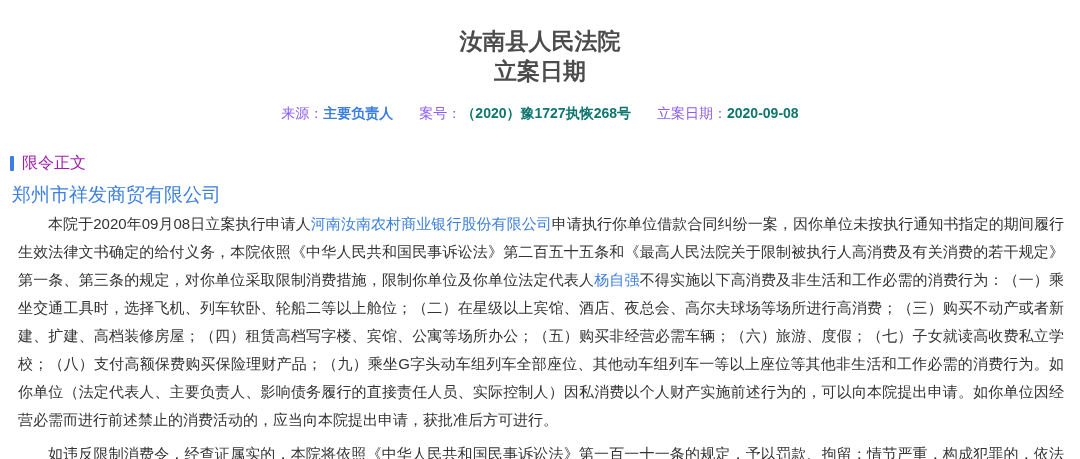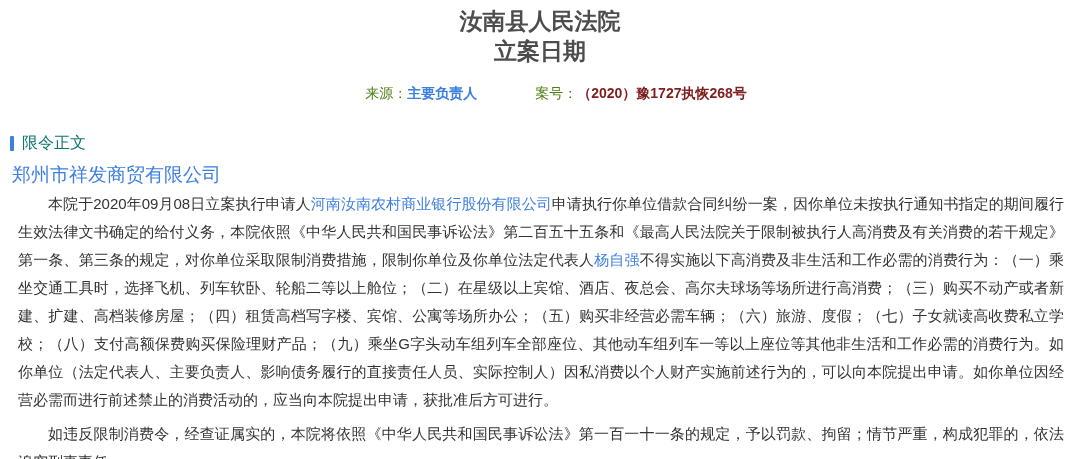--- a/index.html
+++ b/index.html
@@ -6,47 +6,47 @@
   .page {
     position: relative;
     width: 1080px;
     height: 459px;
     background: #ffffff;
     overflow: hidden;
     box-sizing: border-box;
     font-family: "Liberation Sans", "DejaVu Sans", sans-serif;
     color: #333333;
   }
-  .doc-header { text-align: center; padding-top: 6px; }
+  .doc-header { text-align: center; padding-top: 26px; }
   .doc-title {
     font-size: 23px;
     line-height: 30px;
     font-weight: 600;
     color: #4c4c4c;
   }
   .meta-row {
     margin-top: 17px;
     display: flex;
     justify-content: center;
     align-items: center;
     font-size: 14px;
     line-height: 20px;
   }
   .meta-group { margin: 0 13px; white-space: nowrap; }
-  .meta-label { color: #4d7c0f; margin-left: 32px; }
-  .meta-value { color: #7f1d1d; font-weight: 600; }
+  .meta-label { color: #8b5cf6; }
+  .meta-value { color: #0f766e; font-weight: 600; }
   .link { color: #3d7fe0; text-decoration: none; cursor: pointer; }
   .link-bold { font-weight: 600; }
   .section-header {
     display: flex;
     align-items: center;
     margin: 30px 0 0 10px;
     font-size: 16px;
     line-height: 20px;
-    color: #0f766e;
+    color: #a21caf;
   }
   .accent-bar {
     width: 4px;
     height: 15px;
     background: #3d7fe0;
     border-radius: 1px;
     margin-right: 8px;
   }
   .company-line { margin: 12px 0 0 12px; font-size: 19px; line-height: 19px; }
   .order-body {
@@ -64,20 +64,21 @@
 <div class="page">
 
   <div class="doc-header">
     <div class="doc-title">汝南县人民法院</div>
     <div class="doc-title">立案日期</div>
   </div>
 
   <div class="meta-row">
     <span class="meta-group"><span class="meta-label">来源：</span><a class="link link-bold">主要负责人</a></span>
     <span class="meta-group"><span class="meta-label">案号：</span><span class="meta-value">（2020）豫1727执恢268号</span></span>
+    <span class="meta-group"><span class="meta-label">立案日期：</span><span class="meta-value">2020-09-08</span></span>
   </div>
 
   <div class="section-header">
     <span class="accent-bar"></span>
     <span>限令正文</span>
   </div>
 
   <div class="company-line">
     <a class="link">郑州市祥发商贸有限公司</a>
   </div>

